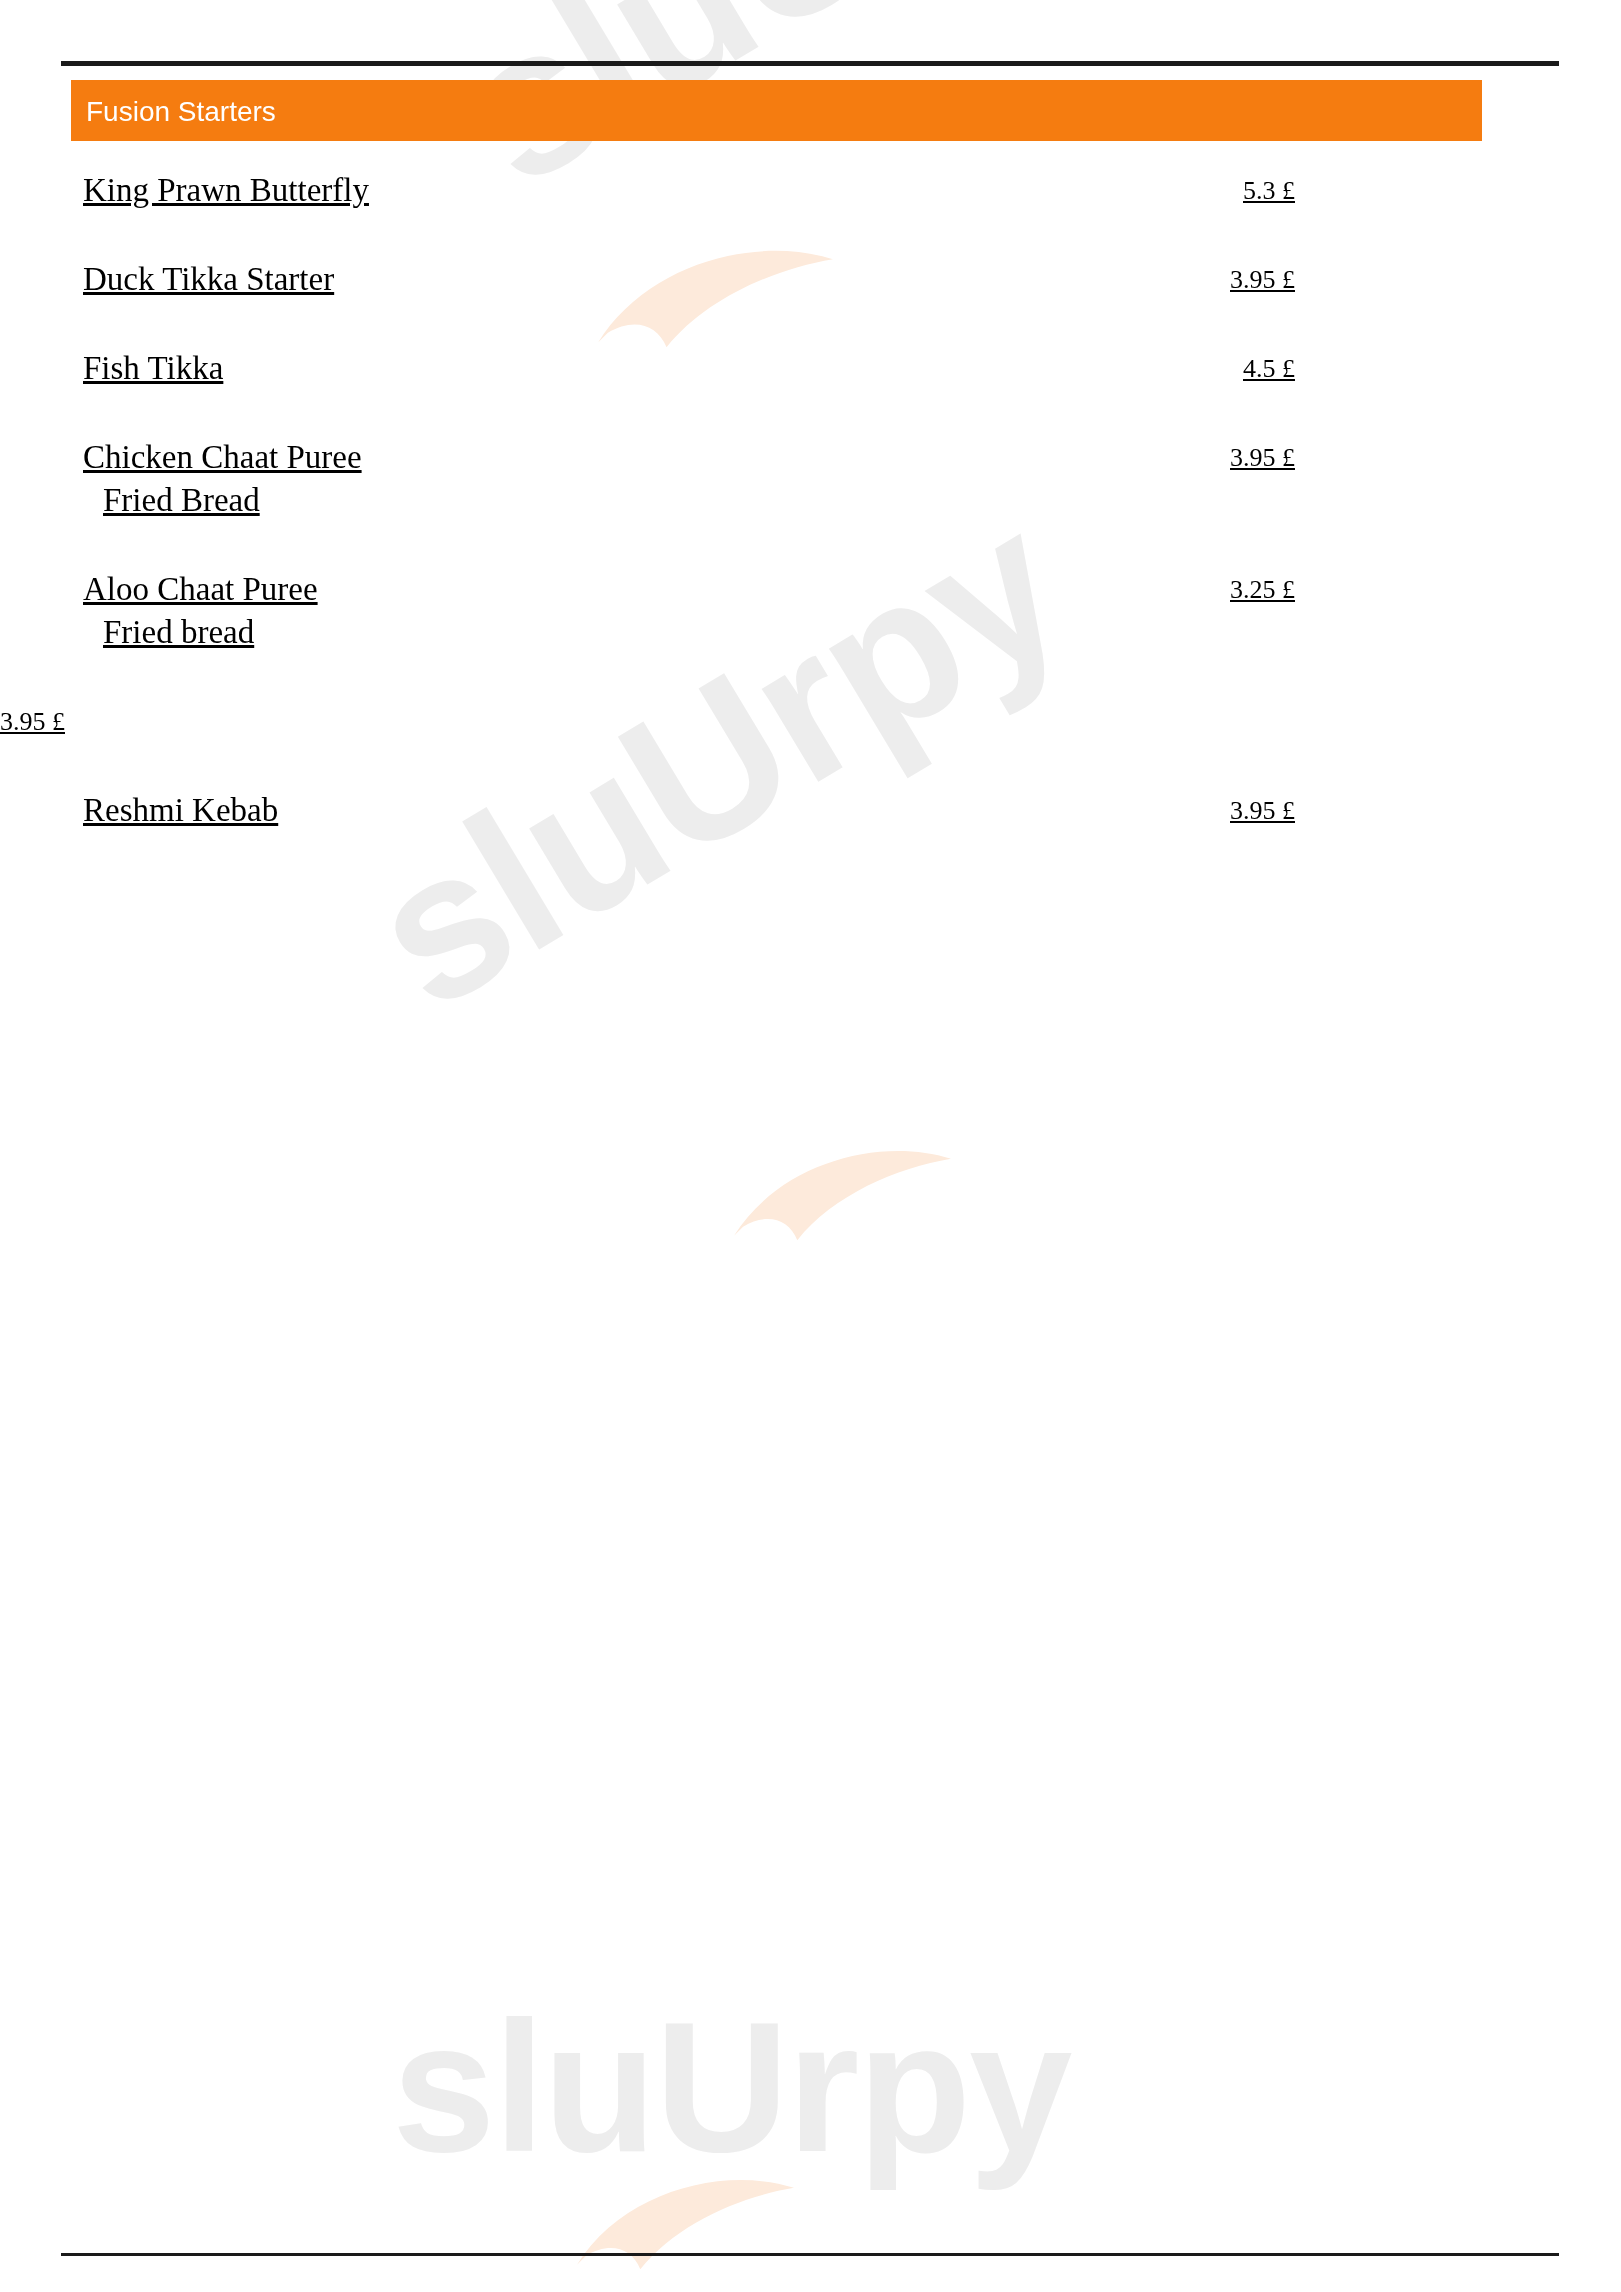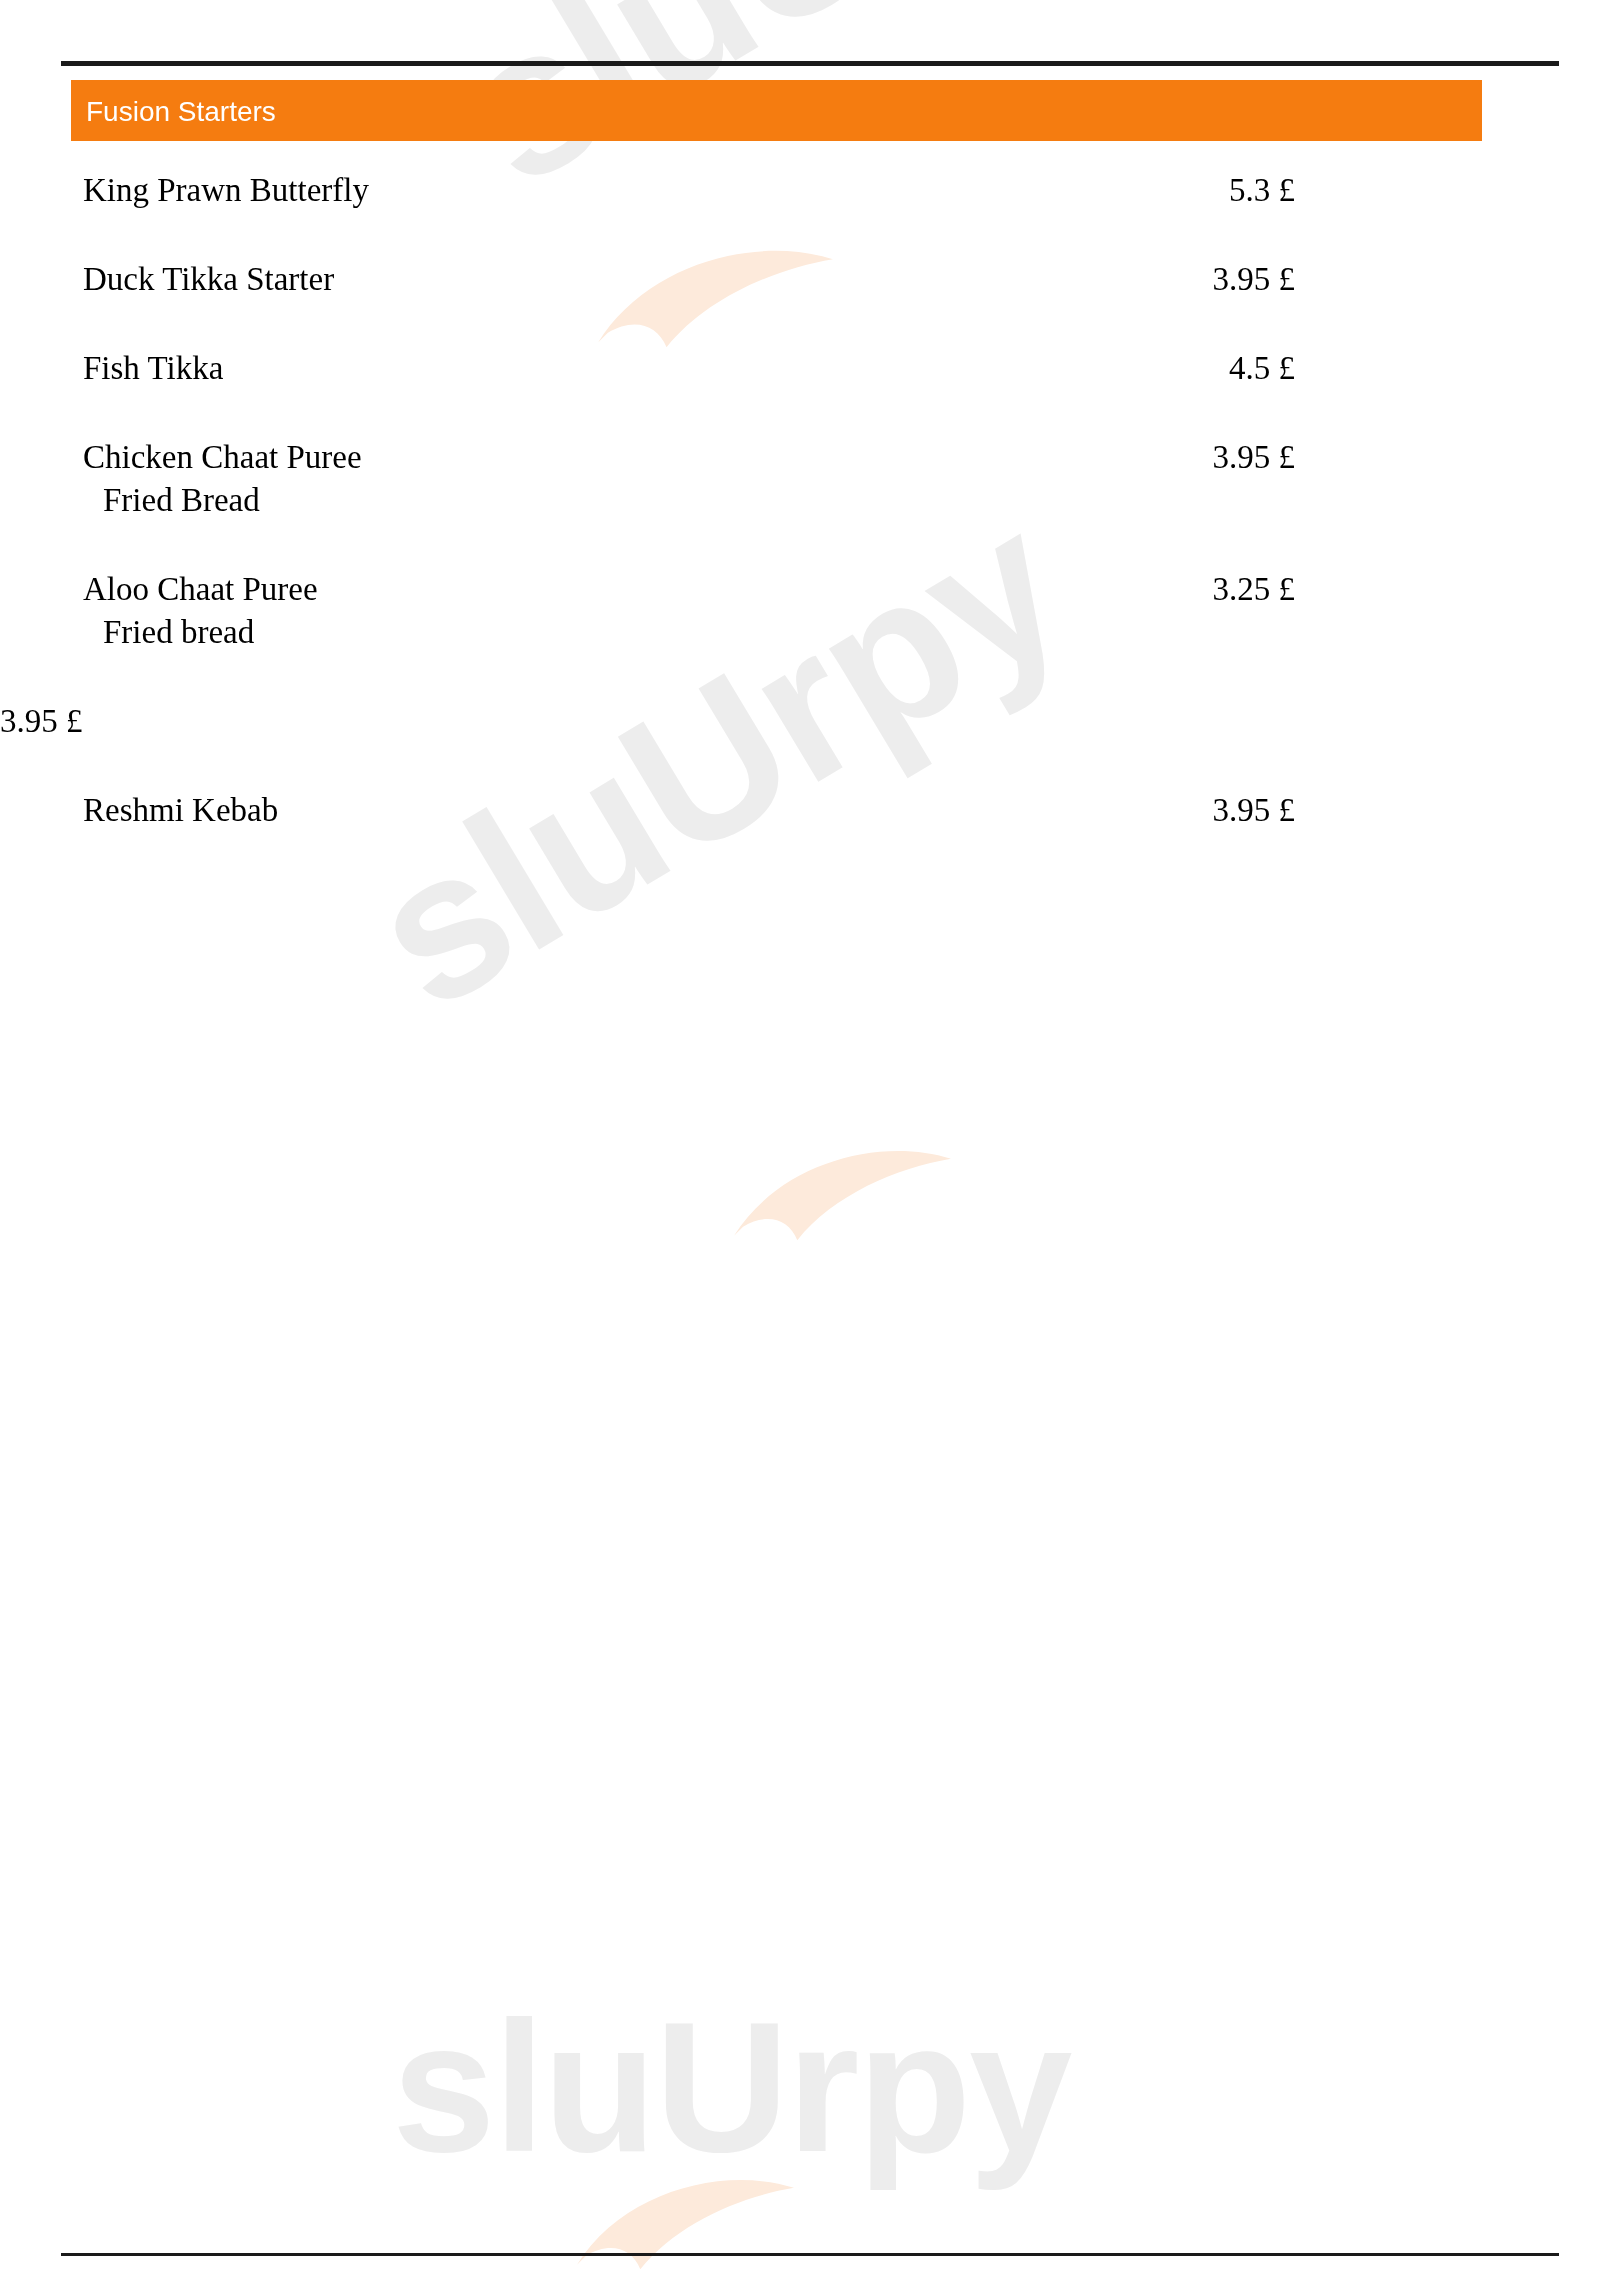--- a/index.html
+++ b/index.html
@@ -88,40 +88,41 @@
     line-height: 47px;
     letter-spacing: 0px;
   }
 
   
   .menu-list {
     position: absolute;
     left: 0;
     top: 169px;
     width: 1420px;
+    text-decoration: underline;
   }
   .menu-item {
     position: relative;
     padding: 0 0 0 0;
     margin-bottom: 46px;
   }
   .item-row {
     display: flex;
     align-items: flex-start;
     justify-content: space-between;
   }
   .item-name {
     font-size: 33px;
     color: #000000;
     line-height: 43px;
     padding-left: 83px;
     flex: 1 1 auto;
   }
   .item-price {
-    font-size: 33px;
+    font-size: 26px;
     color: #000000;
     line-height: 43px;
     text-align: right;
     padding-right: 125px;
     white-space: nowrap;
     flex: 0 0 auto;
   }
   .item-desc {
     font-size: 33px;
     color: #000000;

